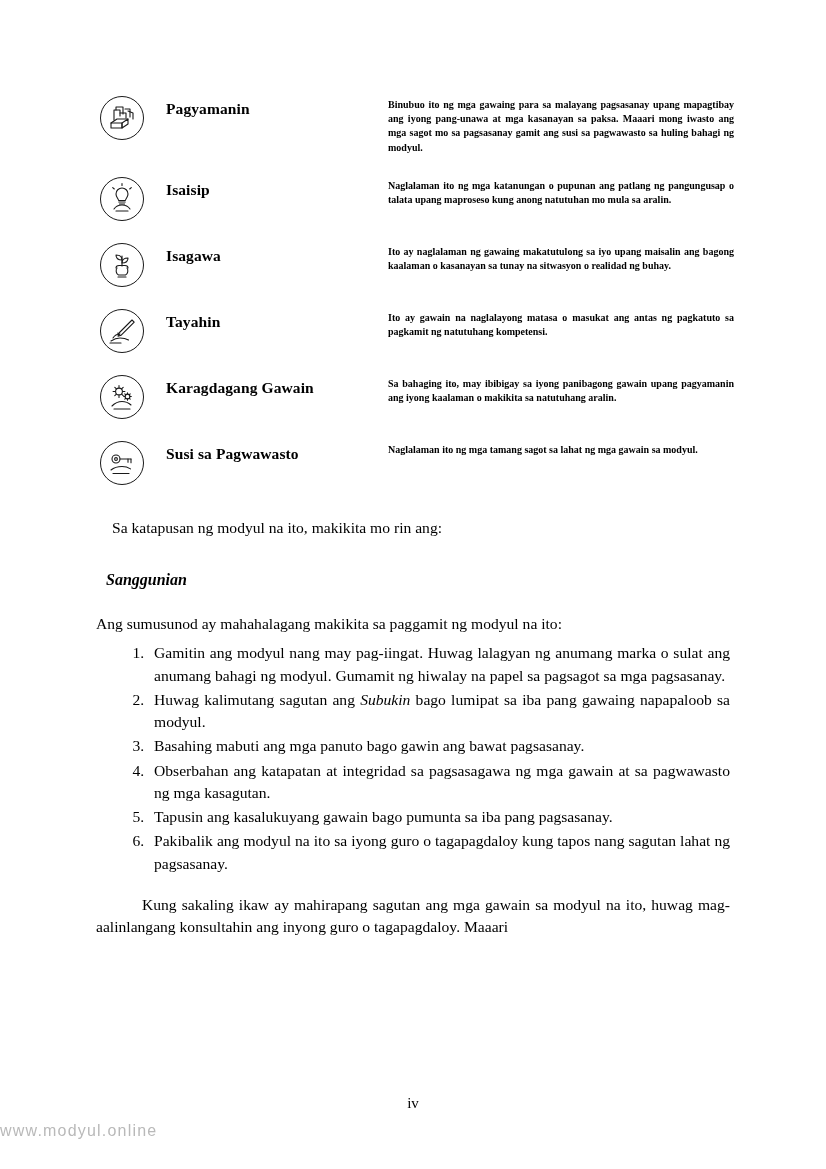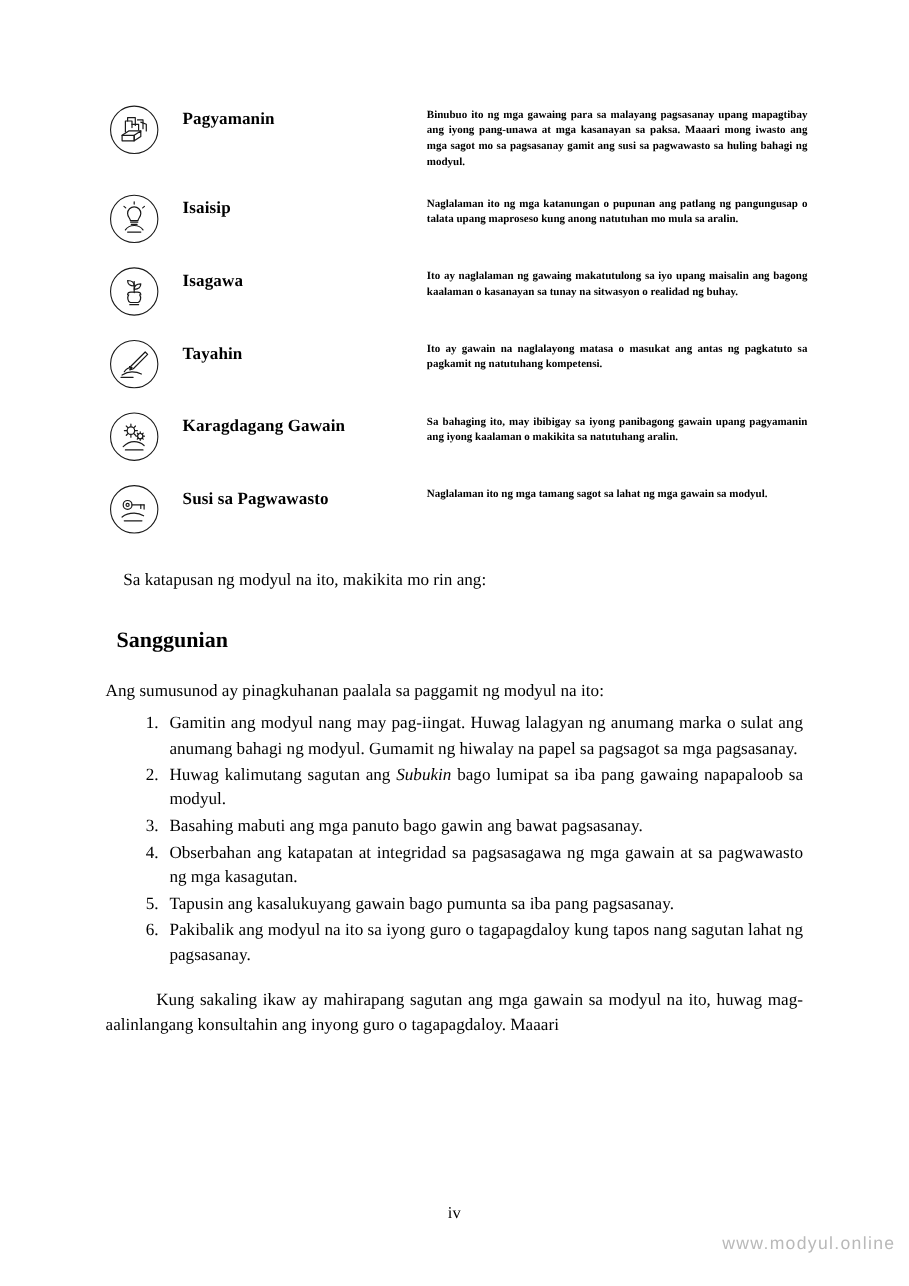--- a/index.html
+++ b/index.html
@@ -78,21 +78,22 @@
     margin-left: 16px;
   }
   .sanggunian-block {
     margin-top: 22px;
     display: flex;
     align-items: flex-start;
   }
   .sanggunian-label {
     width: 288px;
     font-weight: bold;
-    font-size: 20px;
+    font-style: italic;
+    font-size: 16px;
     padding-left: 10px;
     padding-top: 10px;
     box-sizing: border-box;
   }
   .sanggunian-text {
     flex: 1;
     font-size: 15.4px;
     line-height: 1.45;
   }
   .p-sumusunod {
@@ -121,21 +122,21 @@
     right: 0;
     top: 1095px;
     text-align: center;
     font-size: 15px;
   }
   .watermark {
     position: absolute;
     left: 0;
     right: 12px;
     top: 1122px;
-    text-align: right;
+    text-align: left;
     font-family: "Liberation Sans", sans-serif;
     font-size: 16px;
     letter-spacing: 1.2px;
     color: #b9b9b9;
   }
 </style>
 </head>
 <body>
 
 <div class="page">
@@ -257,21 +258,21 @@
       </tr>
     </tbody>
   </table>
 
   <p class="para p-katapusan">Sa katapusan ng modyul na ito, makikita mo rin ang:</p>
 
   <div class="sanggunian-block">
     <div class="sanggunian-label">Sanggunian</div>
   </div>
 
-  <p class="para p-sumusunod">Ang sumusunod ay pinagkuhanan paalala sa paggamit ng modyul na ito:</p>
+  <p class="para p-sumusunod">Ang sumusunod ay mahahalagang makikita sa paggamit ng modyul na ito:</p>
 
   <ol class="rules">
     <li>
       Gamitin ang modyul nang may pag-iingat. Huwag lalagyan ng anumang marka o sulat ang anumang bahagi ng modyul. Gumamit ng hiwalay na papel sa pagsagot sa mga pagsasanay.
     </li>
     <li>
       Huwag kalimutang sagutan ang <i>Subukin</i> bago lumipat sa iba pang gawaing napapaloob sa modyul.
     </li>
     <li>Basahing mabuti ang mga panuto bago gawin ang bawat pagsasanay.</li>
     <li>Obserbahan ang katapatan at integridad sa pagsasagawa ng mga gawain at sa pagwawasto ng mga kasagutan.</li>

